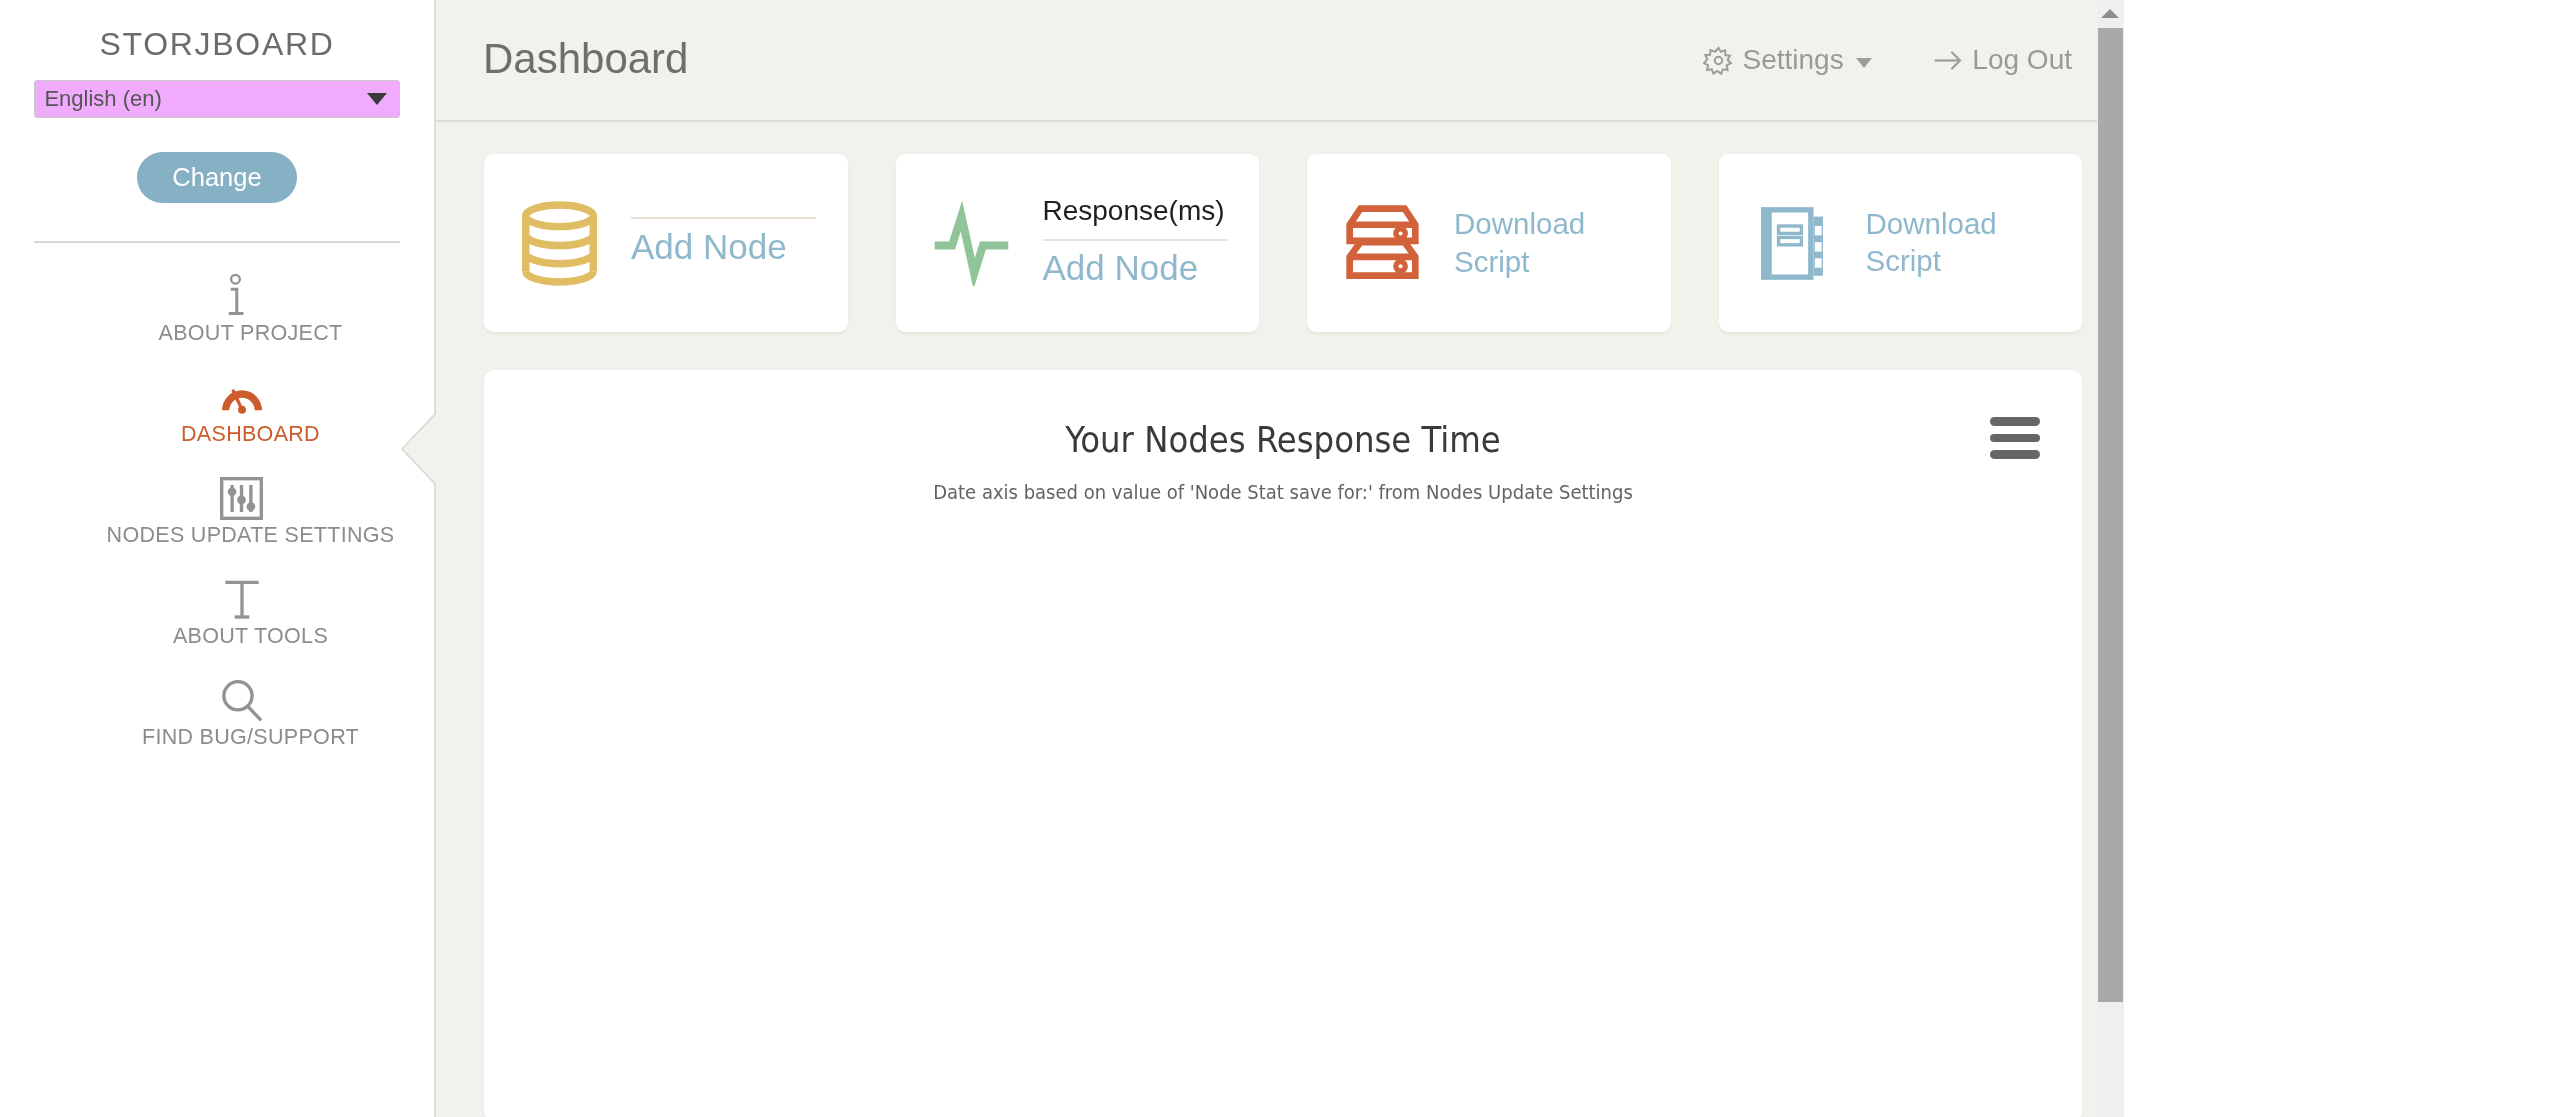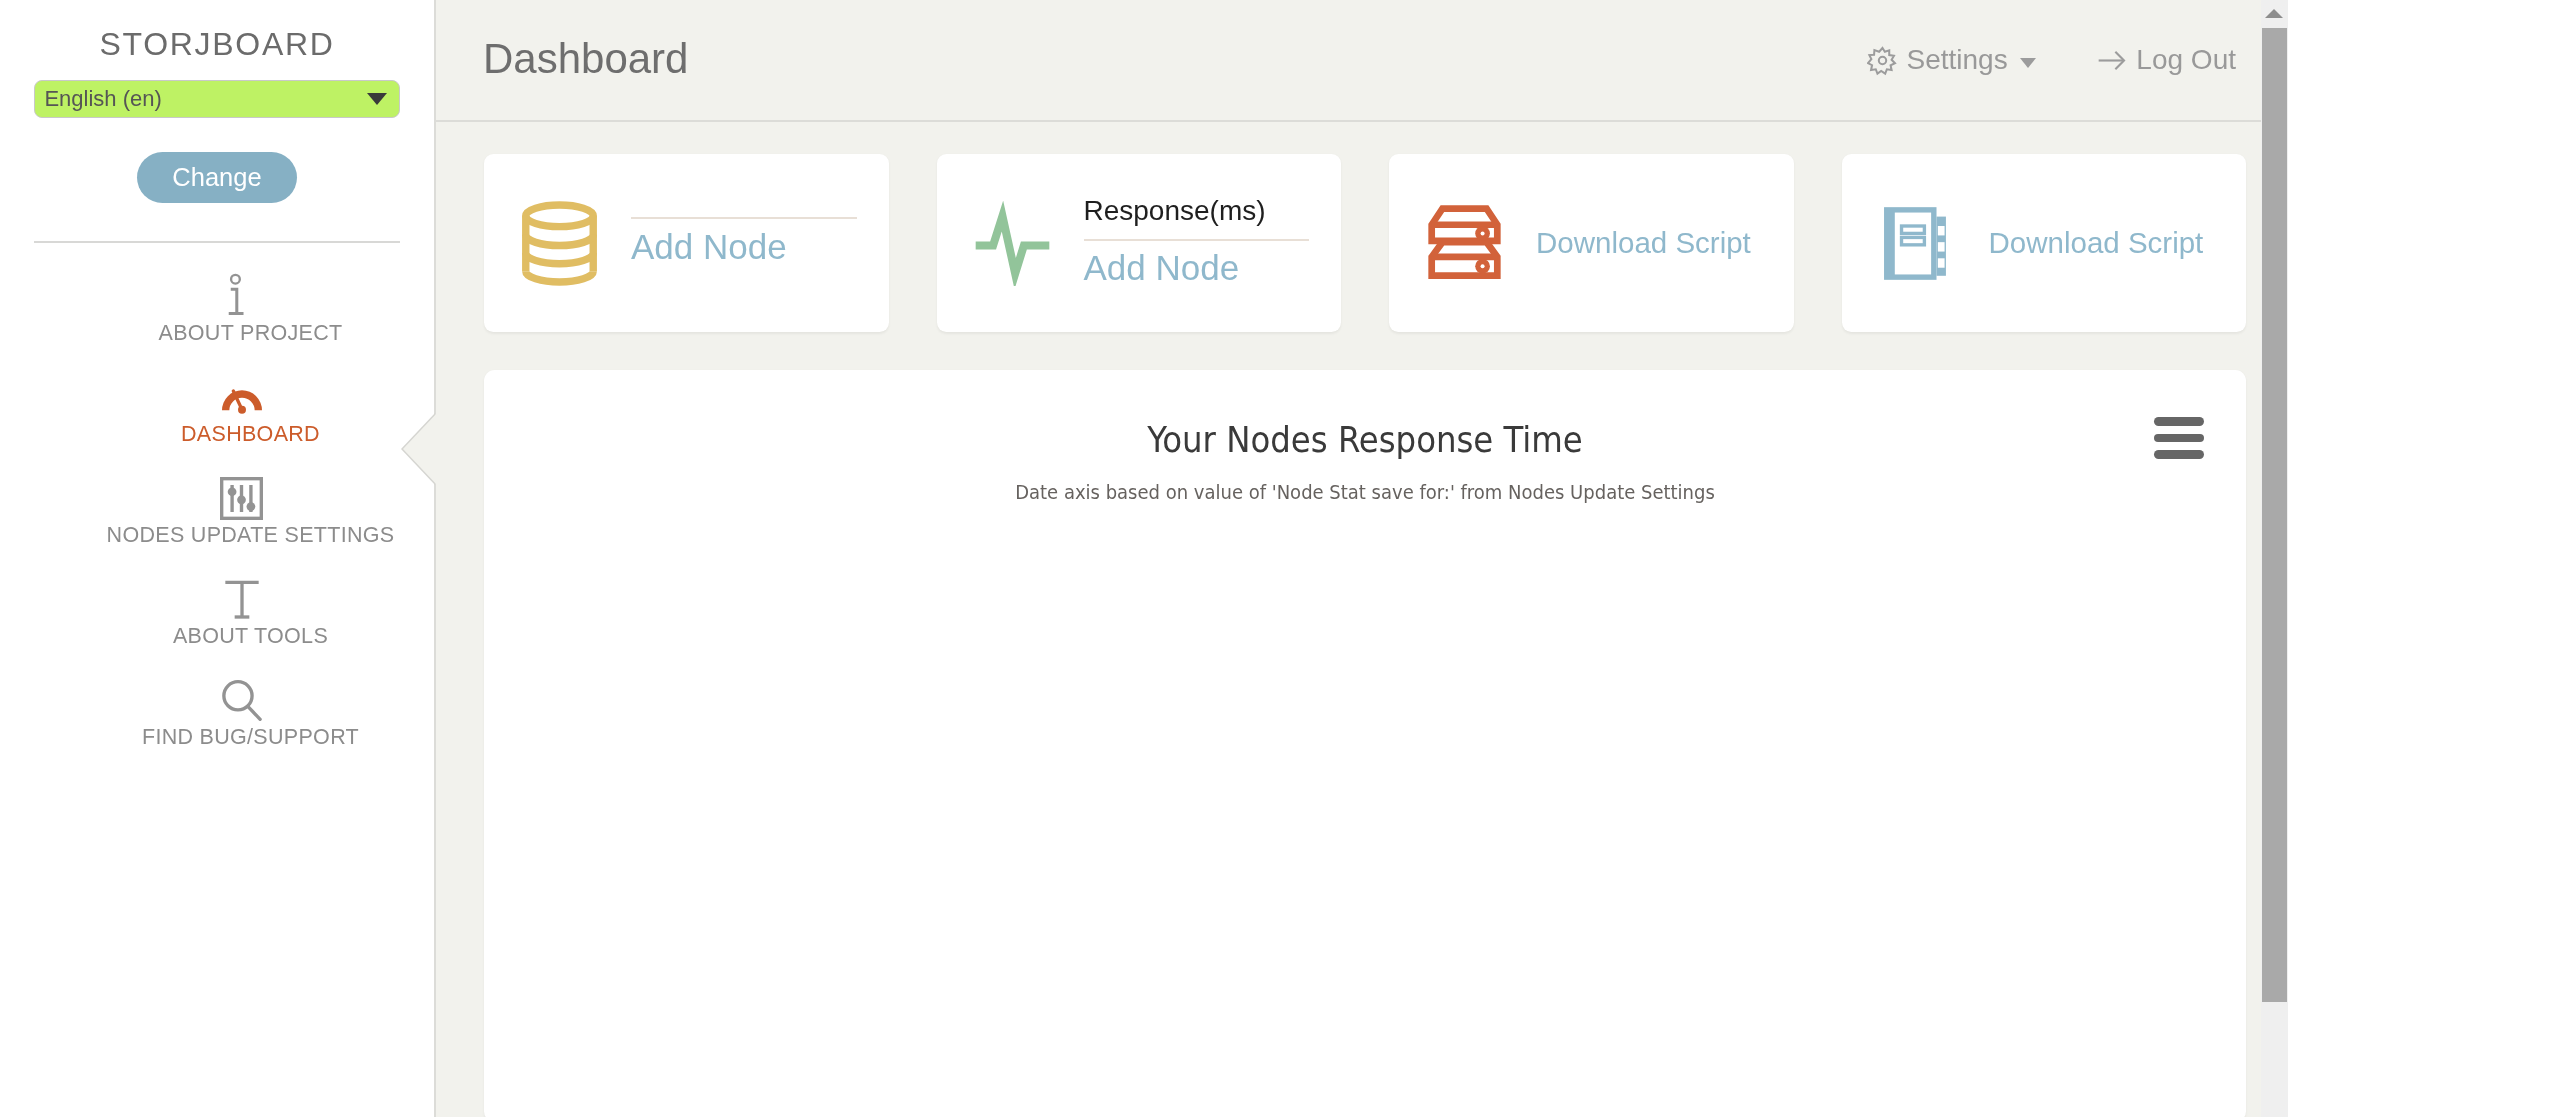--- a/index.html
+++ b/index.html
@@ -7,21 +7,21 @@
   html, body {
     width: 2576px;
     height: 1118px;
     overflow: hidden;
     background: #ffffff;
     font-family: "Liberation Sans", sans-serif;
   }
 
   #app {
     position: relative;
-    width: 2288px;
+    width: 2124px;
     height: 1118px;
     display: flex;
   }
 
   
   #sidebar {
     position: relative;
     width: 436px;
     height: 1118px;
     background: #ffffff;
@@ -41,26 +41,26 @@
   }
 
   .lang-select-wrap {
     padding: 0 34px;
   }
 
   .lang-select {
     width: 100%;
     height: 38px;
     border: 1.3px solid #c9c9c9;
-    background: #bef264;
+    background: #f0abfc;
     color: #555555;
     font-size: 22px;
     font-family: "Liberation Sans", sans-serif;
     padding: 0 9.4px;
-    border-radius: 8px;
+    border-radius: 3px;
     position: relative;
     display: flex;
     align-items: center;
     justify-content: space-between;
     cursor: pointer;
   }
   .lang-select .caret {
     width: 0; height: 0;
     border-left: 10px solid transparent;
     border-right: 10px solid transparent;

